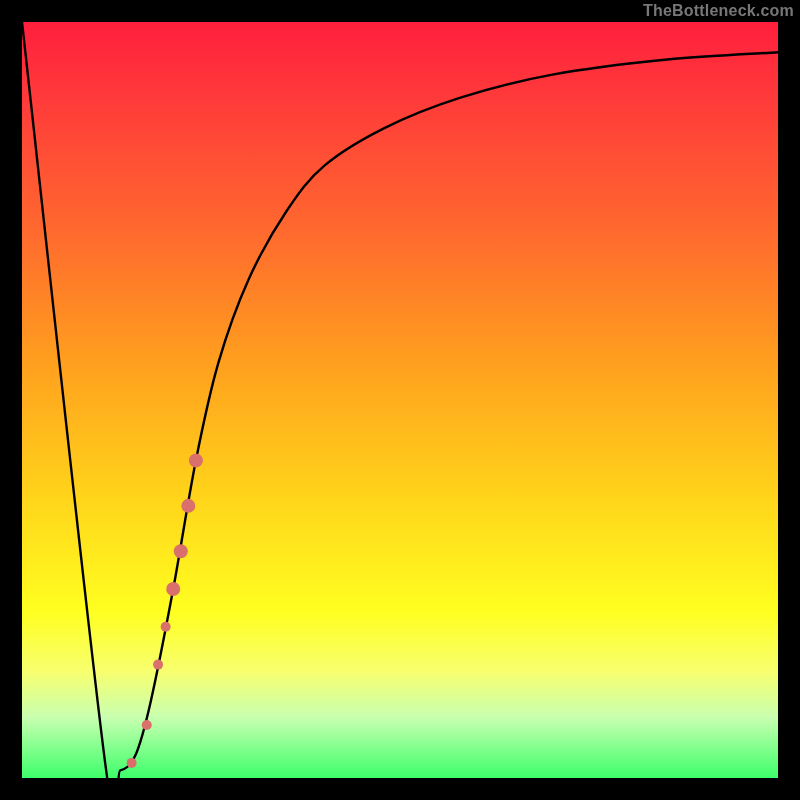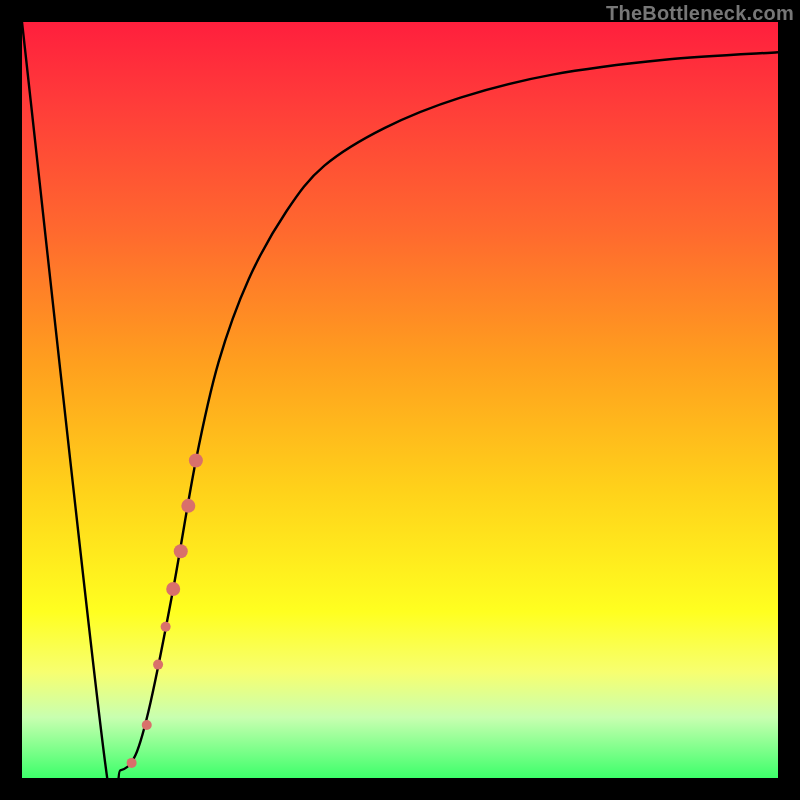--- a/index.html
+++ b/index.html
@@ -34,21 +34,21 @@
       #ffff20 78%,
       #f7ff70 86%,
       #c8ffb0 92%,
       #3dff6a 100%);
   }
   .watermark {
     position: absolute;
     top: 2px;
     right: 6px;
     color: #777;
-    font-size: 20px;
+    font-size: 16px;
     font-weight: 600;
     letter-spacing: 0.2px;
     user-select: none;
   }
   svg.curve {
     position: absolute;
     left: 0;
     top: 0;
     width: 756px;
     height: 756px;

